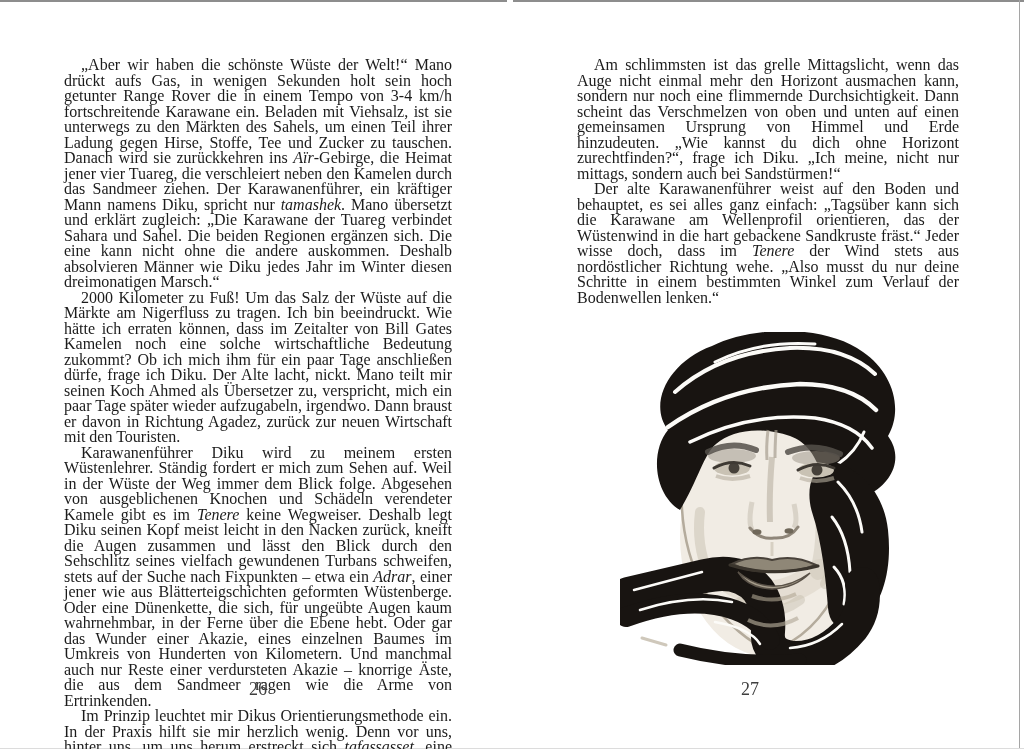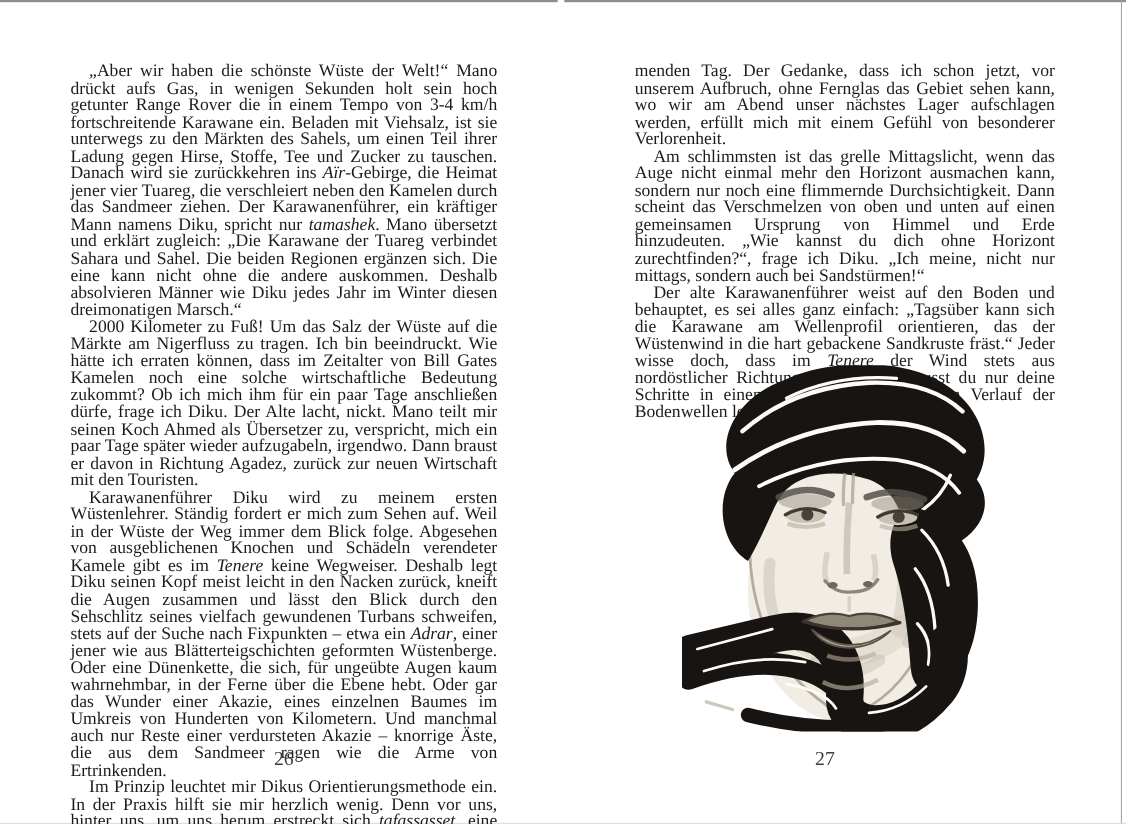--- a/index.html
+++ b/index.html
@@ -56,21 +56,20 @@
   <div class="edge edge-bottom"></div>
 
   <div class="page page-left">
     <p class="para indent"><span>„Aber wir haben die schönste Wüste der Welt!“ Mano drückt aufs Gas, in wenigen Sekunden holt sein hoch getunter Range Rover die in einem Tempo von 3-4 km/h fortschreitende Karawane ein. Beladen mit Viehsalz, ist sie unterwegs zu den Märkten des Sahels, um einen Teil ihrer Ladung gegen Hirse, Stoffe, Tee und Zucker zu tauschen. Danach wird sie zurückkehren ins </span><i>Aïr</i><span>-Gebirge, die Heimat jener vier Tuareg, die verschleiert neben den Kamelen durch das Sandmeer ziehen. Der Karawanenführer, ein kräftiger Mann namens Diku, spricht nur </span><i>tamashek</i><span>. Mano übersetzt und erklärt zugleich: „Die Karawane der Tuareg verbindet Sahara und Sahel. Die beiden Regionen ergänzen sich. Die eine kann nicht ohne die andere auskommen. Deshalb absolvieren Männer wie Diku jedes Jahr im Winter diesen dreimonatigen Marsch.“</span></p>
     <p class="para indent"><span>2000 Kilometer zu Fuß! Um das Salz der Wüste auf die Märkte am Nigerfluss zu tragen. Ich bin beeindruckt. Wie hätte ich erraten können, dass im Zeitalter von Bill Gates Kamelen noch eine solche wirtschaftliche Bedeutung zukommt? Ob ich mich ihm für ein paar Tage anschließen dürfe, frage ich Diku. Der Alte lacht, nickt. Mano teilt mir seinen Koch Ahmed als Übersetzer zu, verspricht, mich ein paar Tage später wieder aufzugabeln, irgendwo. Dann braust er davon in Richtung Agadez, zurück zur neuen Wirtschaft mit den Touristen.</span></p>
     <p class="para indent"><span>Karawanenführer Diku wird zu meinem ersten Wüstenlehrer. Ständig fordert er mich zum Sehen auf. Weil in der Wüste der Weg immer dem Blick folge. Abgesehen von ausgeblichenen Knochen und Schädeln verendeter Kamele gibt es im </span><i>Tenere</i><span> keine Wegweiser. Deshalb legt Diku seinen Kopf meist leicht in den Nacken zurück, kneift die Augen zusammen und lässt den Blick durch den Sehschlitz seines vielfach gewundenen Turbans schweifen, stets auf der Suche nach Fixpunkten – etwa ein </span><i>Adrar</i><span>, einer jener wie aus Blätterteigschichten geformten Wüstenberge. Oder eine Dünenkette, die sich, für ungeübte Augen kaum wahrnehmbar, in der Ferne über die Ebene hebt. Oder gar das Wunder einer Akazie, eines einzelnen Baumes im Umkreis von Hunderten von Kilometern. Und manchmal auch nur Reste einer verdursteten Akazie – knorrige Äste, die aus dem Sandmeer ragen wie die Arme von Ertrinkenden.</span></p>
     <p class="para indent"><span>Im Prinzip leuchtet mir Dikus Orientierungsmethode ein. In der Praxis hilft sie mir herzlich wenig. Denn vor uns, hinter uns, um uns herum erstreckt sich </span><i>tafassasset</i><span>, eine flache, völlig profillose Sandebene. Am Morgen, wenn ich zögernd aus meinem Schlafsack krieche, und die Tuareg ihre über Nacht steif gefrorenen Füße über einem Feuer aus Kamelköteln auftauen, richte ich meinen Blick gen Westen, unsere Marschrichtung für den kom-</span></p>
   </div>
 
   <div class="page page-right">
-    <p class="para"><span>menden Tag. Der Gedanke, dass ich schon jetzt, vor unserem Aufbruch, ohne Fernglas das Gebiet sehen kann, wo wir am Abend unser nächstes Lager aufschlagen werden, erfüllt mich mit einem Gefühl von besonderer Verlorenheit.</span></p>
     <p class="para indent"><span>Am schlimmsten ist das grelle Mittagslicht, wenn das Auge nicht einmal mehr den Horizont ausmachen kann, sondern nur noch eine flimmernde Durchsichtigkeit. Dann scheint das Verschmelzen von oben und unten auf einen gemeinsamen Ursprung von Himmel und Erde hinzudeuten. „Wie kannst du dich ohne Horizont zurechtfinden?“, frage ich Diku. „Ich meine, nicht nur mittags, sondern auch bei Sandstürmen!“</span></p>
     <p class="para indent"><span>Der alte Karawanenführer weist auf den Boden und behauptet, es sei alles ganz einfach: „Tagsüber kann sich die Karawane am Wellenprofil orientieren, das der Wüstenwind in die hart gebackene Sandkruste fräst.“ Jeder wisse doch, dass im </span><i>Tenere</i><span> der Wind stets aus nordöstlicher Richtung wehe. „Also musst du nur deine Schritte in einem bestimmten Winkel zum Verlauf der Bodenwellen lenken.“</span></p>
   </div>
 
   <svg class="portrait" viewBox="0 0 285 333" xmlns="http://www.w3.org/2000/svg">
     <title>Hand-drawn portrait of a Tuareg man wearing a dark turban and face scarf</title>
 
     <g>
       <ellipse cx="150" cy="205" rx="90" ry="120" fill="#f1ece4"></ellipse>
       <path d="M62,145 Q58,210 85,260 Q110,300 150,320 Q196,303 218,255 Q240,205 236,150" stroke="#b4ab9c" stroke-width="2.5" fill="none"></path>

